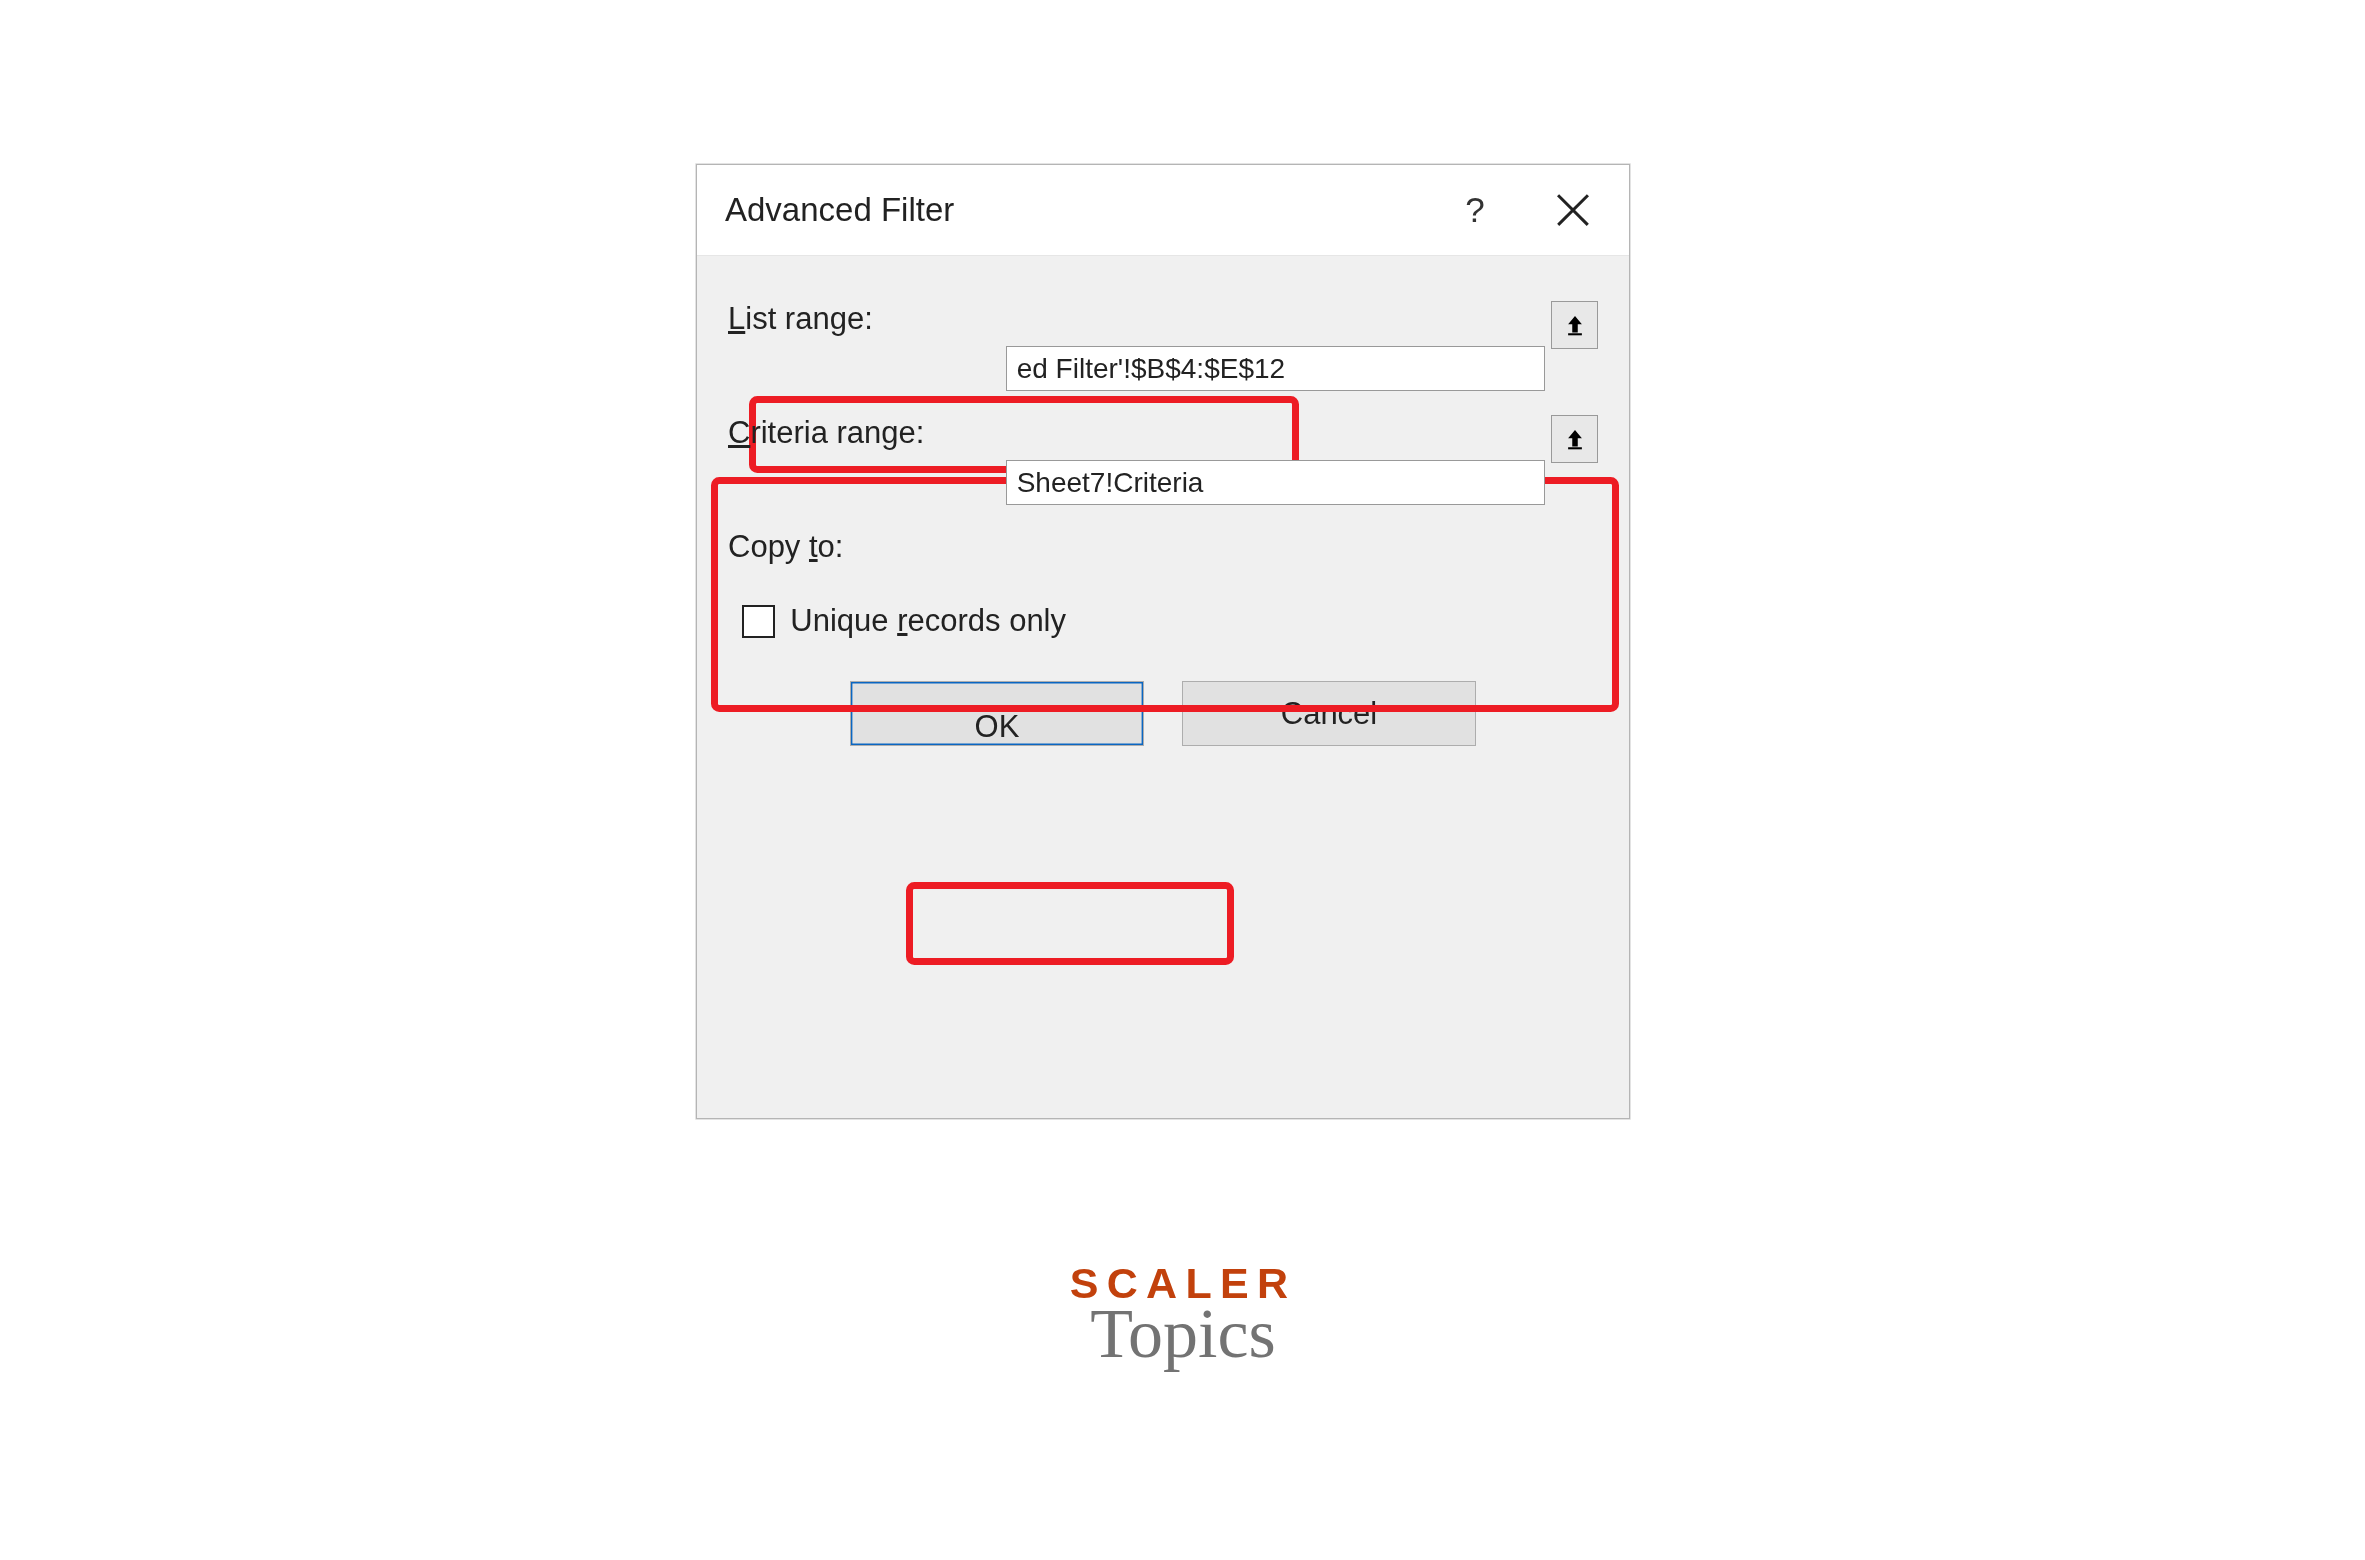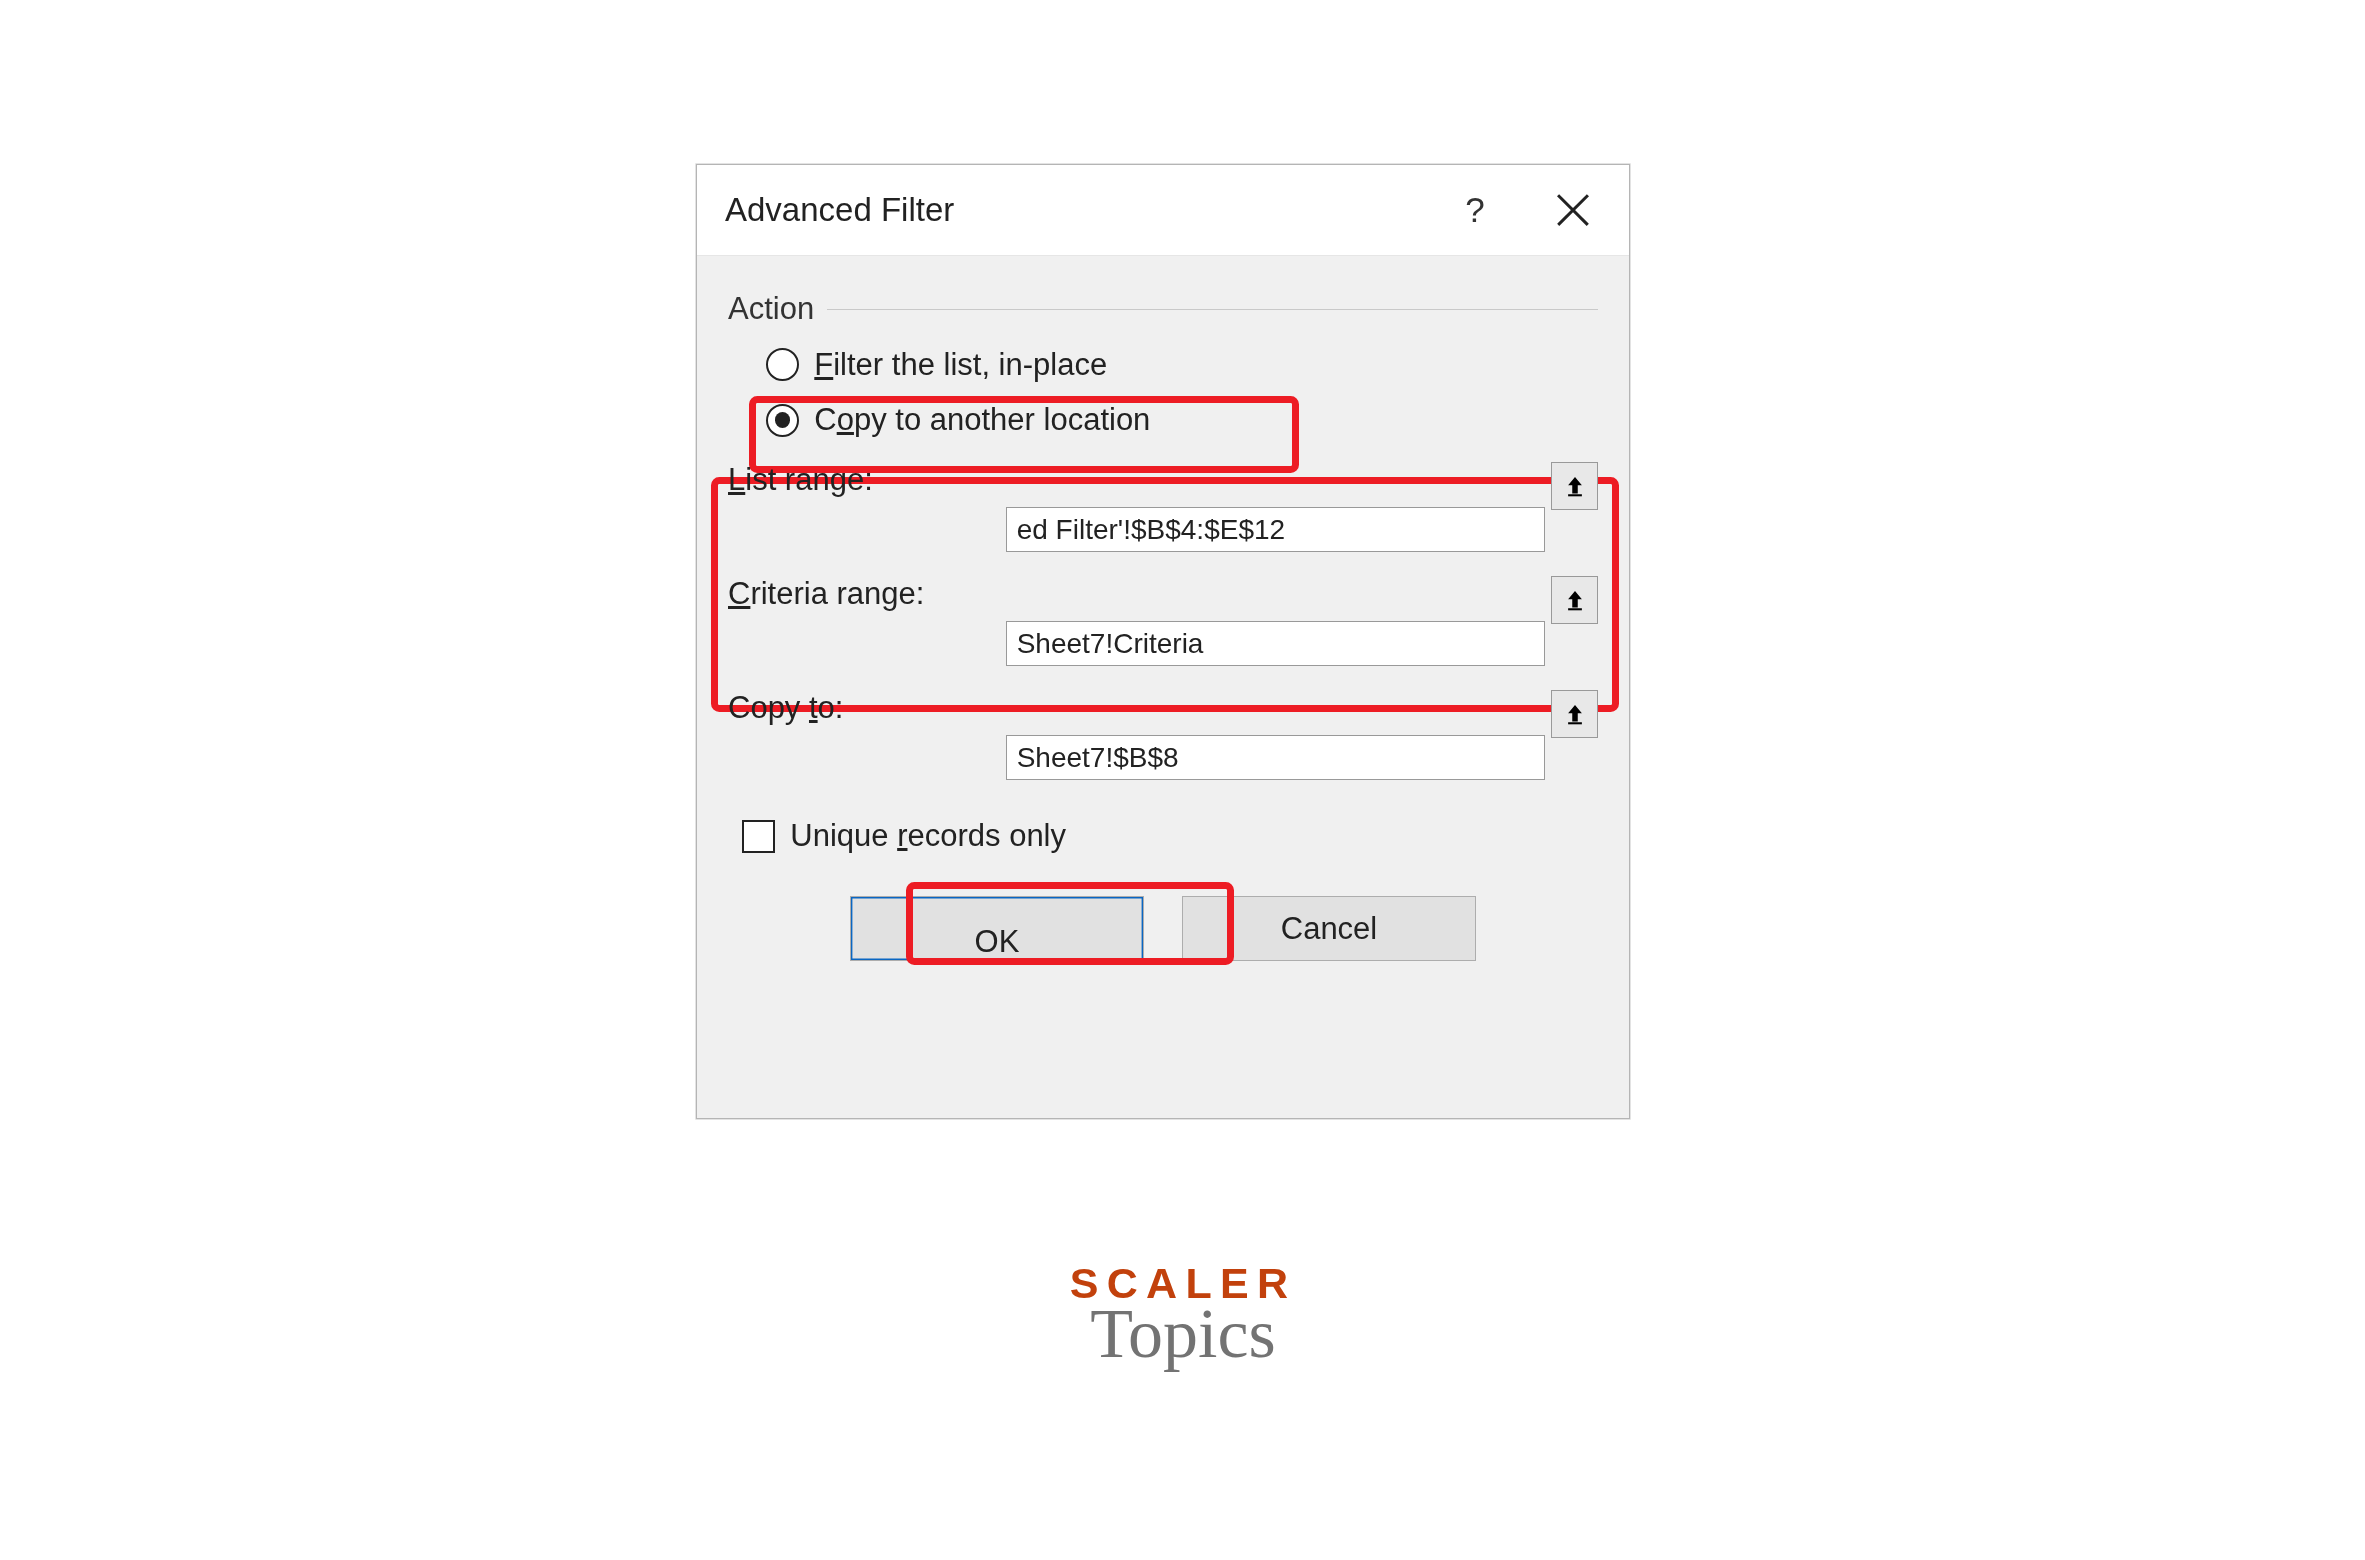--- a/index.html
+++ b/index.html
@@ -242,36 +242,20 @@
     <div class="titlebar">
       <span class="title-text">Advanced Filter</span>
       <div class="title-right">
         <span class="help-mark">?</span>
         <span class="close-x"></span>
       </div>
     </div>
 
     <div class="body-area">
 
-      <div class="group">
-        <div class="group-line"></div>
-        <span class="group-label">Action</span>
-
-        <div class="radio-row">
-          <span class="radio-outer"></span>
-          <span class="radio-label"><span class="ul">F</span>ilter the list, in-place</span>
-        </div>
-
-        <div class="radio-row">
-          <span class="radio-outer">
-              <span class="radio-inner"></span>
-            </span>
-          <span class="radio-label">C<span class="ul">o</span>py to another location</span>
-        </div>
-      </div>
 
       <div class="fields">
 
         <div class="field-row">
           <div class="field-label-cell"><span class="field-label"><span class="ul">L</span>ist range:</span></div>
           <div class="input-wrap">
             <input class="text-input" value="ed Filter'!$B$4:$E$12" style="">
             <span class="range-btn">
               <svg viewBox="0 0 32 34">
                   <path d="M16 4 L6 16 H12 V28 H20 V16 H26 Z" fill="#000"></path>
@@ -289,29 +273,20 @@
               <svg viewBox="0 0 32 34">
                   <path d="M16 4 L6 16 H12 V28 H20 V16 H26 Z" fill="#000"></path>
                   <rect x="6" y="29" width="20" height="3" fill="#000"></rect>
                 </svg>
             </span>
           </div>
         </div>
 
         <div class="field-row">
           <div class="field-label-cell"><span class="field-label">Copy <span class="ul">t</span>o:</span></div>
-          <div class="input-wrap">
-            <input class="text-input" value="Sheet7!$B$8" style="">
-            <span class="range-btn">
-              <svg viewBox="0 0 32 34">
-                  <path d="M16 4 L6 16 H12 V28 H20 V16 H26 Z" fill="#000"></path>
-                  <rect x="6" y="29" width="20" height="3" fill="#000"></rect>
-                </svg>
-            </span>
-          </div>
         </div>
 
       </div>
 
       <div class="check-row" style="margin-top:38px; margin-left:14px;">
         <span class="check-outer"></span>
         <span class="check-label">Unique <span class="ul">r</span>ecords only</span>
       </div>
 
       <div class="button-row">

